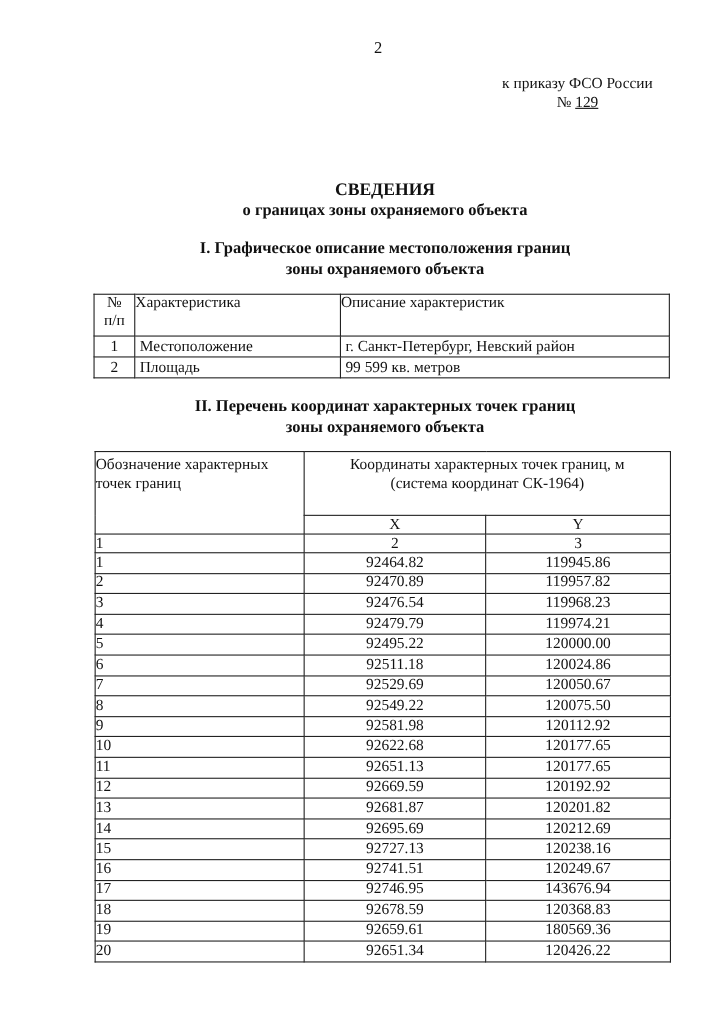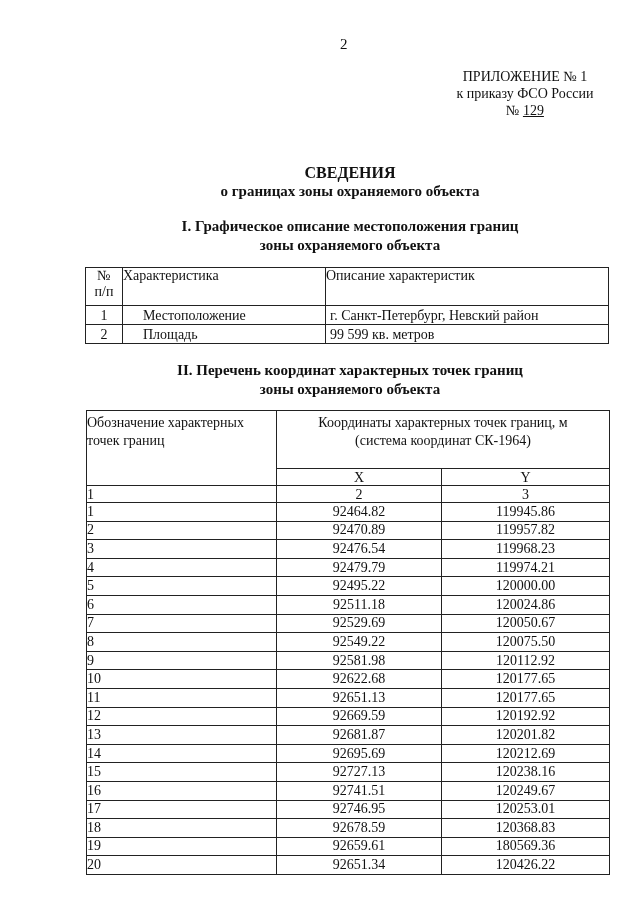--- a/index.html
+++ b/index.html
@@ -17,41 +17,40 @@
     .title-main { top: 164px; font-size: 16px; }
     .title-sub { top: 182px; }
     .sec1 { top: 217px; font-size: 15px; line-height: 19px; }
     .sec2 { top: 361px; font-size: 15px; line-height: 19px; }
 
     table { border-collapse: collapse; position: absolute; font-size: 14px; }
     td, th { border: 1px solid #222; padding: 0; font-weight: normal; }
 
     #t1 { left: 85px; top: 267px; width: 524px; }
     #t1 .c1 { width: 36px; text-align: center; }
-    #t1 .c2 { width: 182px; padding-left: 20px; }
+    #t1 .c2 { width: 182px; padding-left: 4px; }
     #t1 .c3 { padding-left: 4px; margin-left: 43px; }
     #t1 thead th { height: 37px; vertical-align: top; }
     #t1 thead .c2, #t1 thead .c3 { text-align: left; padding-left: 0; }
     #t1 tbody td { height: 18px; line-height: 17px; }
 
     #t2 { left: 86px; top: 410px; width: 524px; }
     #t2 .cA { width: 189px; text-align: left; }
     #t2 .cB { width: 164px; text-align: center; }
     #t2 .cC { text-align: center; }
     #t2 thead .hdr { height: 54px; vertical-align: top; line-height: 18px; padding-top: 3px; }
     #t2 thead .xy td { height: 16px; line-height: 15px; }
     #t2 tbody td { height: 17.6px; line-height: 16px; }
   </style>
 </head>
 <body>
 
 <div class="abs page-num">2</div>
 
 <div class="abs approval">
-  <span class="line">ПРИЛОЖЕНИЕ № 1</span>
   <span class="line">к приказу ФСО России</span>
   <span class="line"><span>№ </span><span class="u"> 129 </span></span>
 </div>
 
 <div class="abs title-block title-main">СВЕДЕНИЯ</div>
 <div class="abs title-block title-sub">о границах зоны охраняемого объекта</div>
 
 <div class="abs title-block sec1">
   <div>I. Графическое описание местоположения границ</div>
   <div>зоны охраняемого объекта</div>
@@ -186,21 +185,21 @@
         <td class="cC">120238.16</td>
       </tr>
       <tr>
         <td class="cA">16</td>
         <td class="cB">92741.51</td>
         <td class="cC">120249.67</td>
       </tr>
       <tr>
         <td class="cA">17</td>
         <td class="cB">92746.95</td>
-        <td class="cC">120253.01</td>
+        <td class="cC">143676.94</td>
       </tr>
       <tr>
         <td class="cA">18</td>
         <td class="cB">92678.59</td>
         <td class="cC">120368.83</td>
       </tr>
       <tr>
         <td class="cA">19</td>
         <td class="cB">92659.61</td>
         <td class="cC">180569.36</td>

